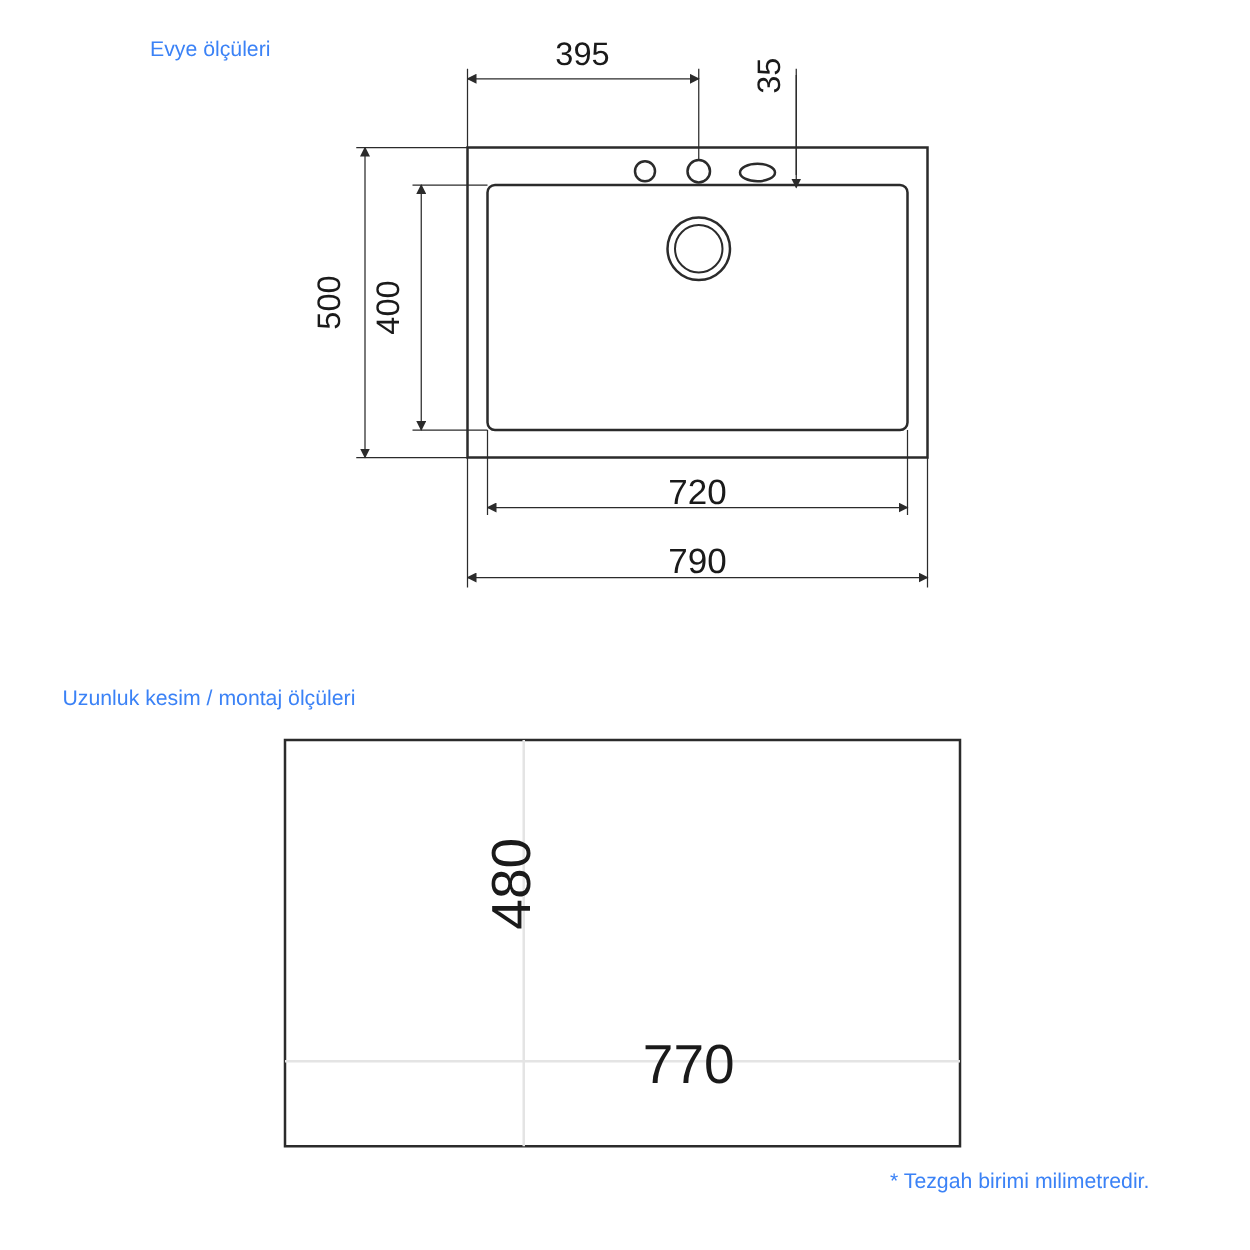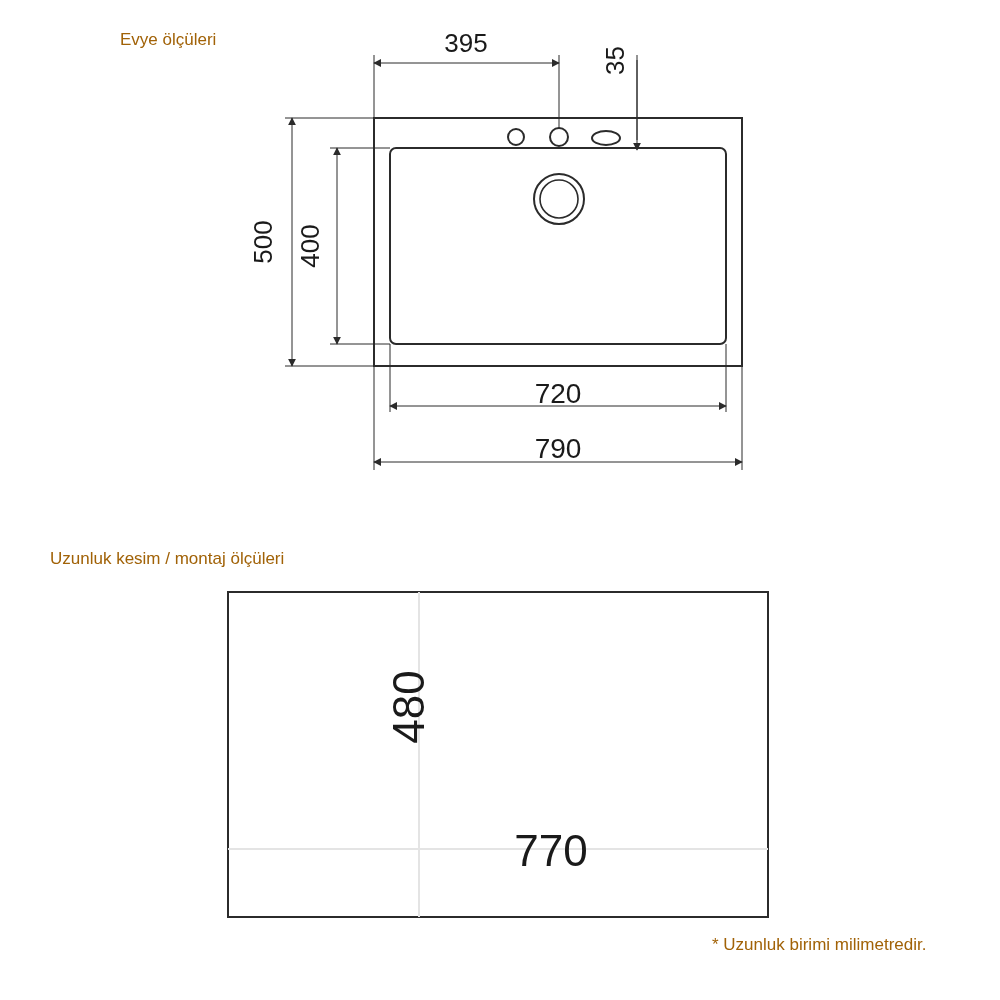--- a/index.html
+++ b/index.html
@@ -18,21 +18,21 @@
   .stage {
     position: absolute;
     left: 0;
     top: 0;
     width: 1000px;
     height: 1000px;
   }
   .label {
     position: absolute;
     font-family: "Liberation Sans", sans-serif;
-    color: #a16207;
+    color: #3b82f6;
     white-space: nowrap;
   }
   #title-top {
     left: 120px;
     top: 30px;
     font-size: 17px;
   }
   #title-bottom {
     left: 50px;
     top: 549px;
@@ -53,21 +53,21 @@
     fill: #1a1a1a;
   }
 </style>
 </head>
 <body>
 
 <div class="stage">
 
   <div class="label" id="title-top">Evye ölçüleri</div>
   <div class="label" id="title-bottom">Uzunluk kesim / montaj ölçüleri</div>
-  <div class="label" id="footnote">* Uzunluk birimi milimetredir.</div>
+  <div class="label" id="footnote">* Tezgah birimi milimetredir.</div>
 
   <svg width="1000" height="1000" viewBox="0 0 1000 1000">
 
     <g>
 
       <rect x="374" y="118" width="368" height="248" fill="none" stroke="#2b2b2b" stroke-width="2"></rect>
 
       <rect x="390" y="148" width="336" height="196" rx="6" ry="6" fill="none" stroke="#2b2b2b" stroke-width="2"></rect>
 
       <circle cx="516" cy="137" r="8" fill="none" stroke="#2b2b2b" stroke-width="2"></circle>

